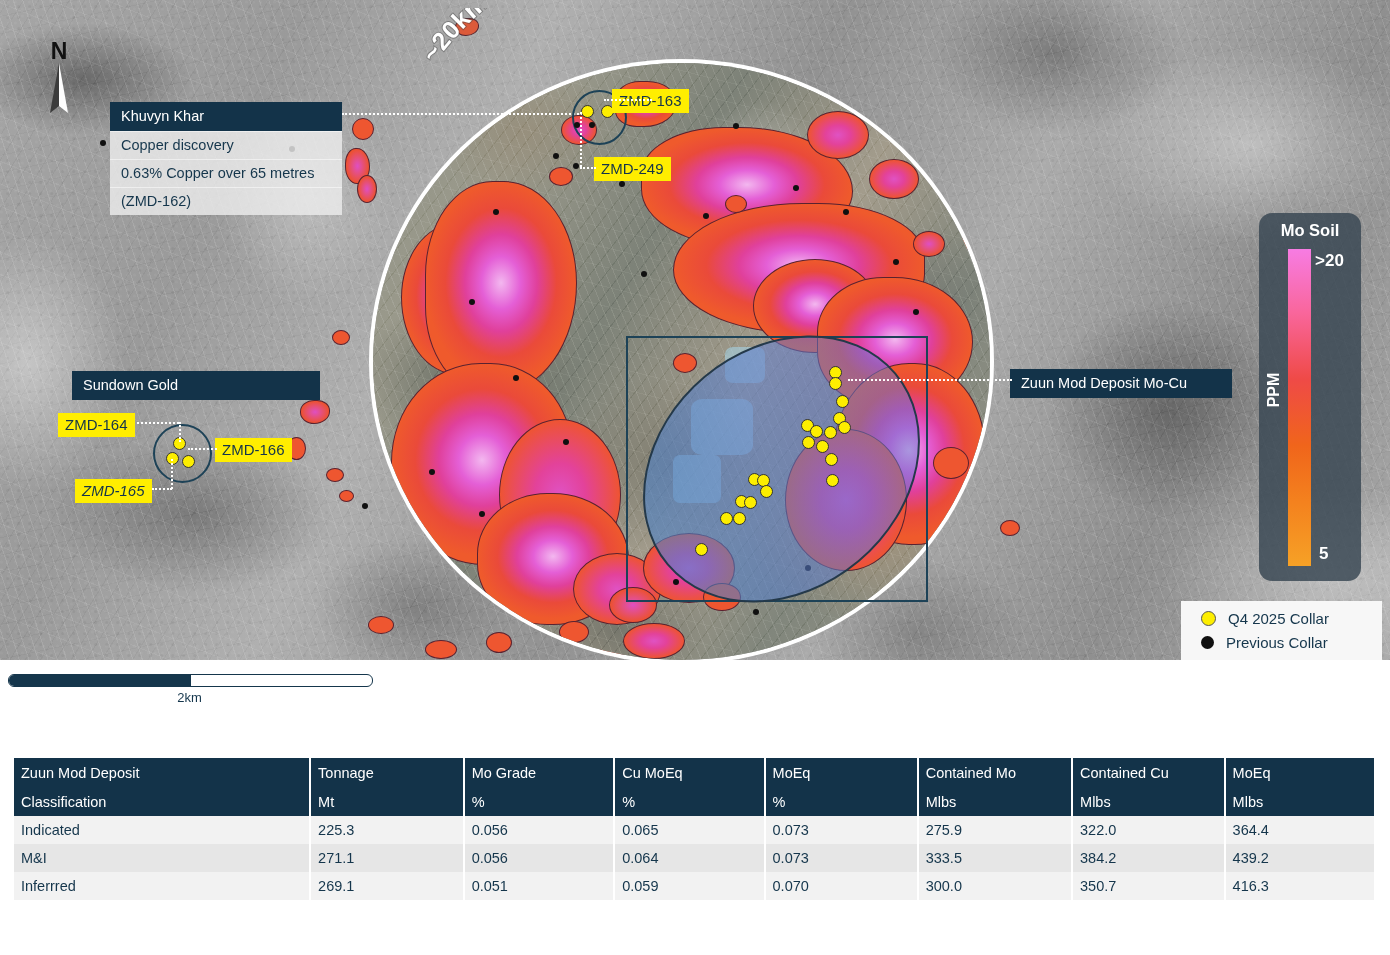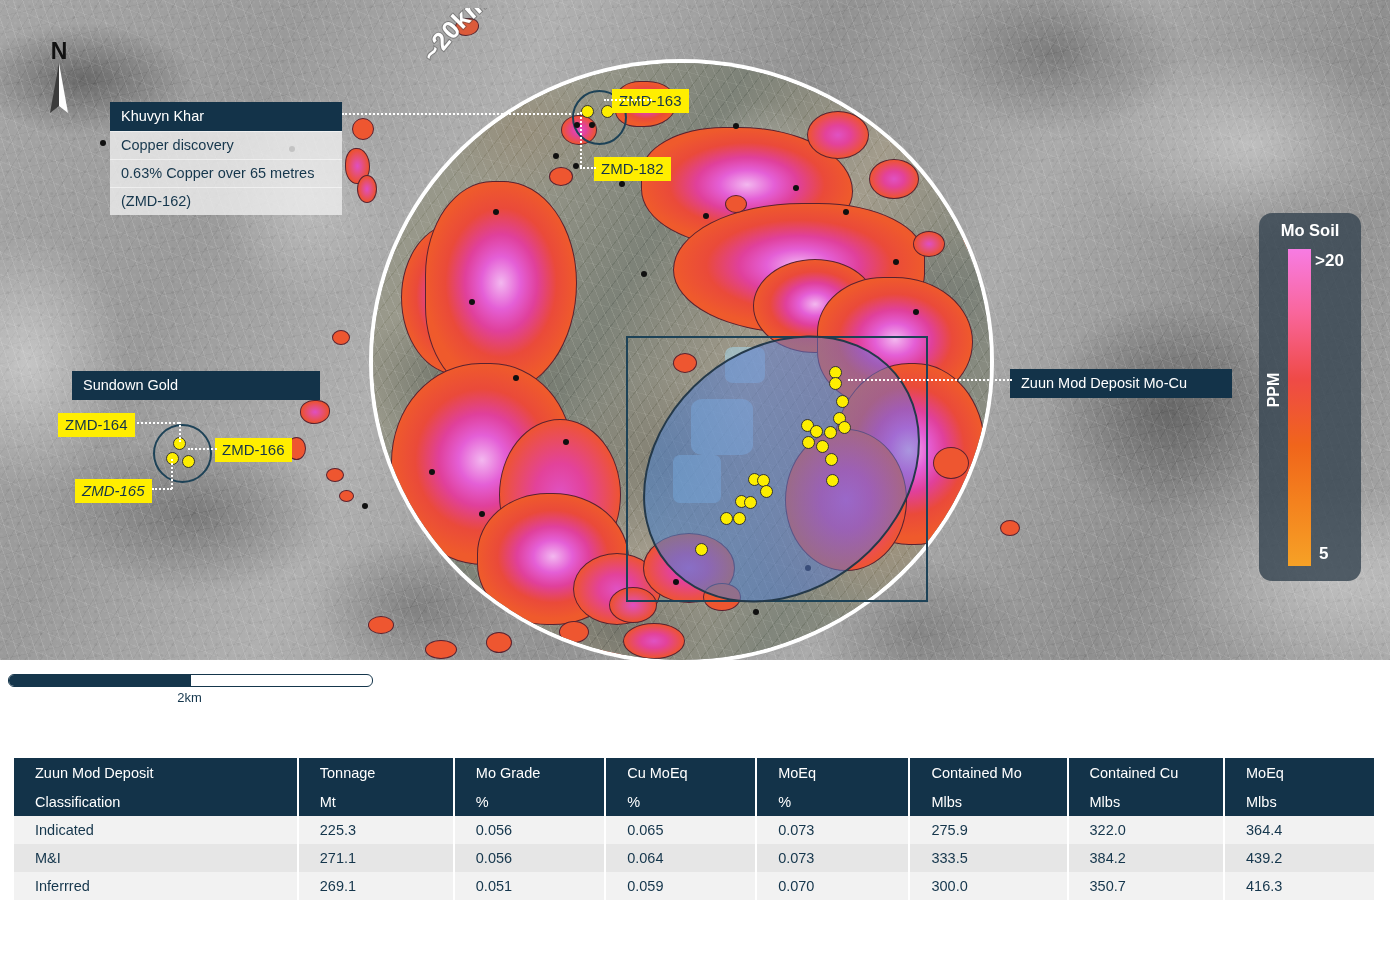--- a/index.html
+++ b/index.html
@@ -173,21 +173,21 @@
   #scalebar .slabel{
     margin-top:3px;width:363px;text-align:center;color:#15364c;font-size:13px;
   }
 
   
   #resource-table{
     position:absolute;left:14px;top:758px;width:1362px;border-collapse:collapse;
     font-size:14.5px;color:#15364c;
   }
   #resource-table th,#resource-table td{
-    text-align:left;font-weight:normal;padding:6px 0 6px 21px;
+    text-align:left;font-weight:normal;padding:6px 0 6px 7px;
   }
   #resource-table thead th{background:#133349;color:#ffffff;border-right:2px solid #ffffff;}
   #resource-table thead tr:first-child th{height:18px;}
   #resource-table tbody td{border-right:2px solid #ffffff;}
   #resource-table tbody tr:nth-child(odd) td{background:#f2f2f2;}
   #resource-table tbody tr:nth-child(even) td{background:#e6e6e6;}
   .c0{width:305px;} .c1{width:152px;} .c2{width:150px;} .c3{width:150px;}
   .c4{width:153px;} .c5{width:152px;} .c6{width:150px;} .c7{width:150px;}
 </style>
 </head>
@@ -328,21 +328,21 @@
 
   <div class="site-circle" style="left:572px;top:90px;width:51px;height:51px;"></div>
   <div class="collar-new" style="left:581px;top:105px;"></div>
   <div class="collar-new" style="left:601px;top:105px;"></div>
   <div class="collar-prev" style="left:574px;top:122px;"></div>
   <div class="collar-prev" style="left:589px;top:122px;"></div>
 
   <div class="ylabel" style="left:612px;top:89px;">ZMD-163</div>
   <div class="lead-h" style="left:604px;top:99px;width:48px;"></div>
 
-  <div class="ylabel" style="left:594px;top:157px;">ZMD-182</div>
+  <div class="ylabel" style="left:594px;top:157px;">ZMD-249</div>
   <div class="lead-v" style="left:580px;top:112px;height:55px;"></div>
   <div class="lead-h" style="left:580px;top:167px;width:16px;"></div>
 
   <div id="sundown-box" class="dark-bar">Sundown Gold</div>
   <div class="site-circle" style="left:153px;top:424px;width:55px;height:55px;"></div>
   <div class="collar-new" style="left:173px;top:437px;"></div>
   <div class="collar-new" style="left:166px;top:452px;"></div>
   <div class="collar-new" style="left:182px;top:455px;"></div>
 
   <div class="ylabel" style="left:58px;top:413px;">ZMD-164</div>
@@ -360,20 +360,30 @@
   <div class="lead-h" style="left:848px;top:379px;width:164px;"></div>
 
   <div id="colorbar-panel">
     <div id="colorbar-title">Mo Soil</div>
     <div id="colorbar-strip"></div>
     <div id="colorbar-max">&gt;20</div>
     <div id="colorbar-min">5</div>
     <div id="colorbar-ppm">PPM</div>
   </div>
 
+  <div id="collar-legend">
+    <div class="lrow">
+      <span class="swatch" style="background:#fdee00;border:1px solid #555;"></span>
+      <span class="ltext">Q4 2025 Collar</span>
+    </div>
+    <div class="lrow">
+      <span class="swatch" style="background:#101010;"></span>
+      <span class="ltext">Previous Collar</span>
+    </div>
+  </div>
 </div>
 
 <div id="scalebar">
   <div class="capsule">
     <div class="fill"></div>
   </div>
   <div class="slabel">2km</div>
 </div>
 
 <table id="resource-table">

